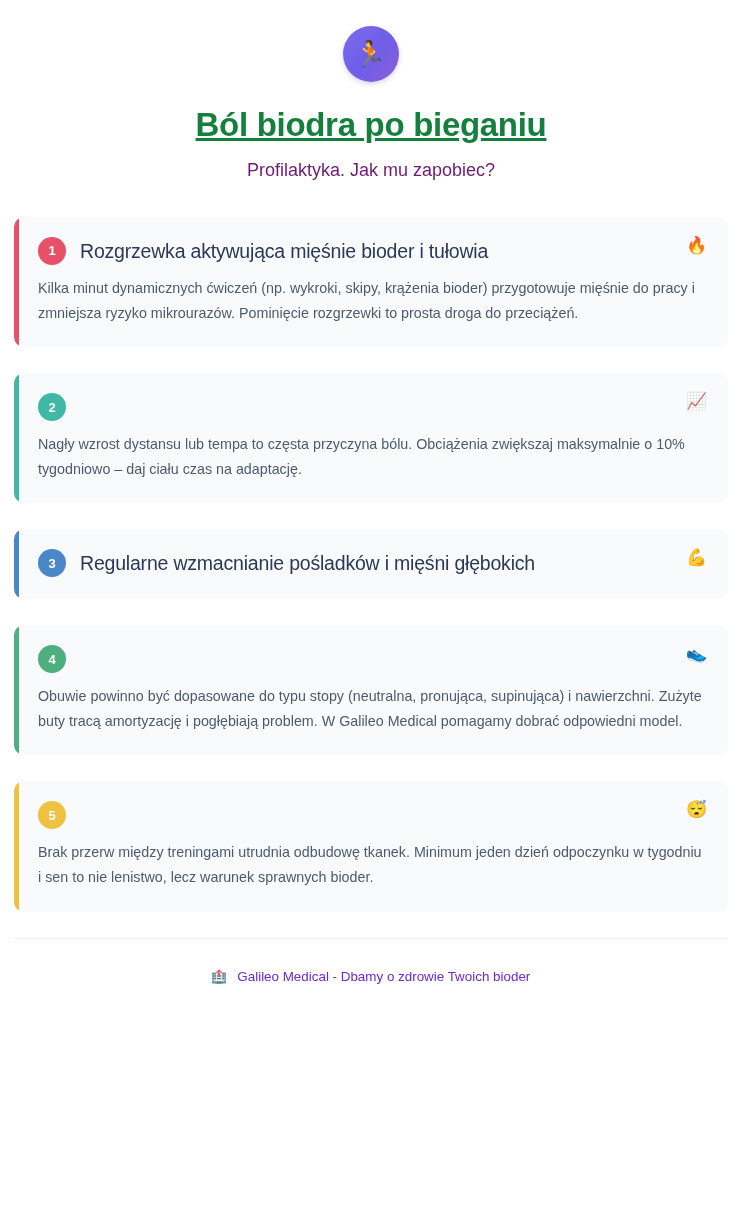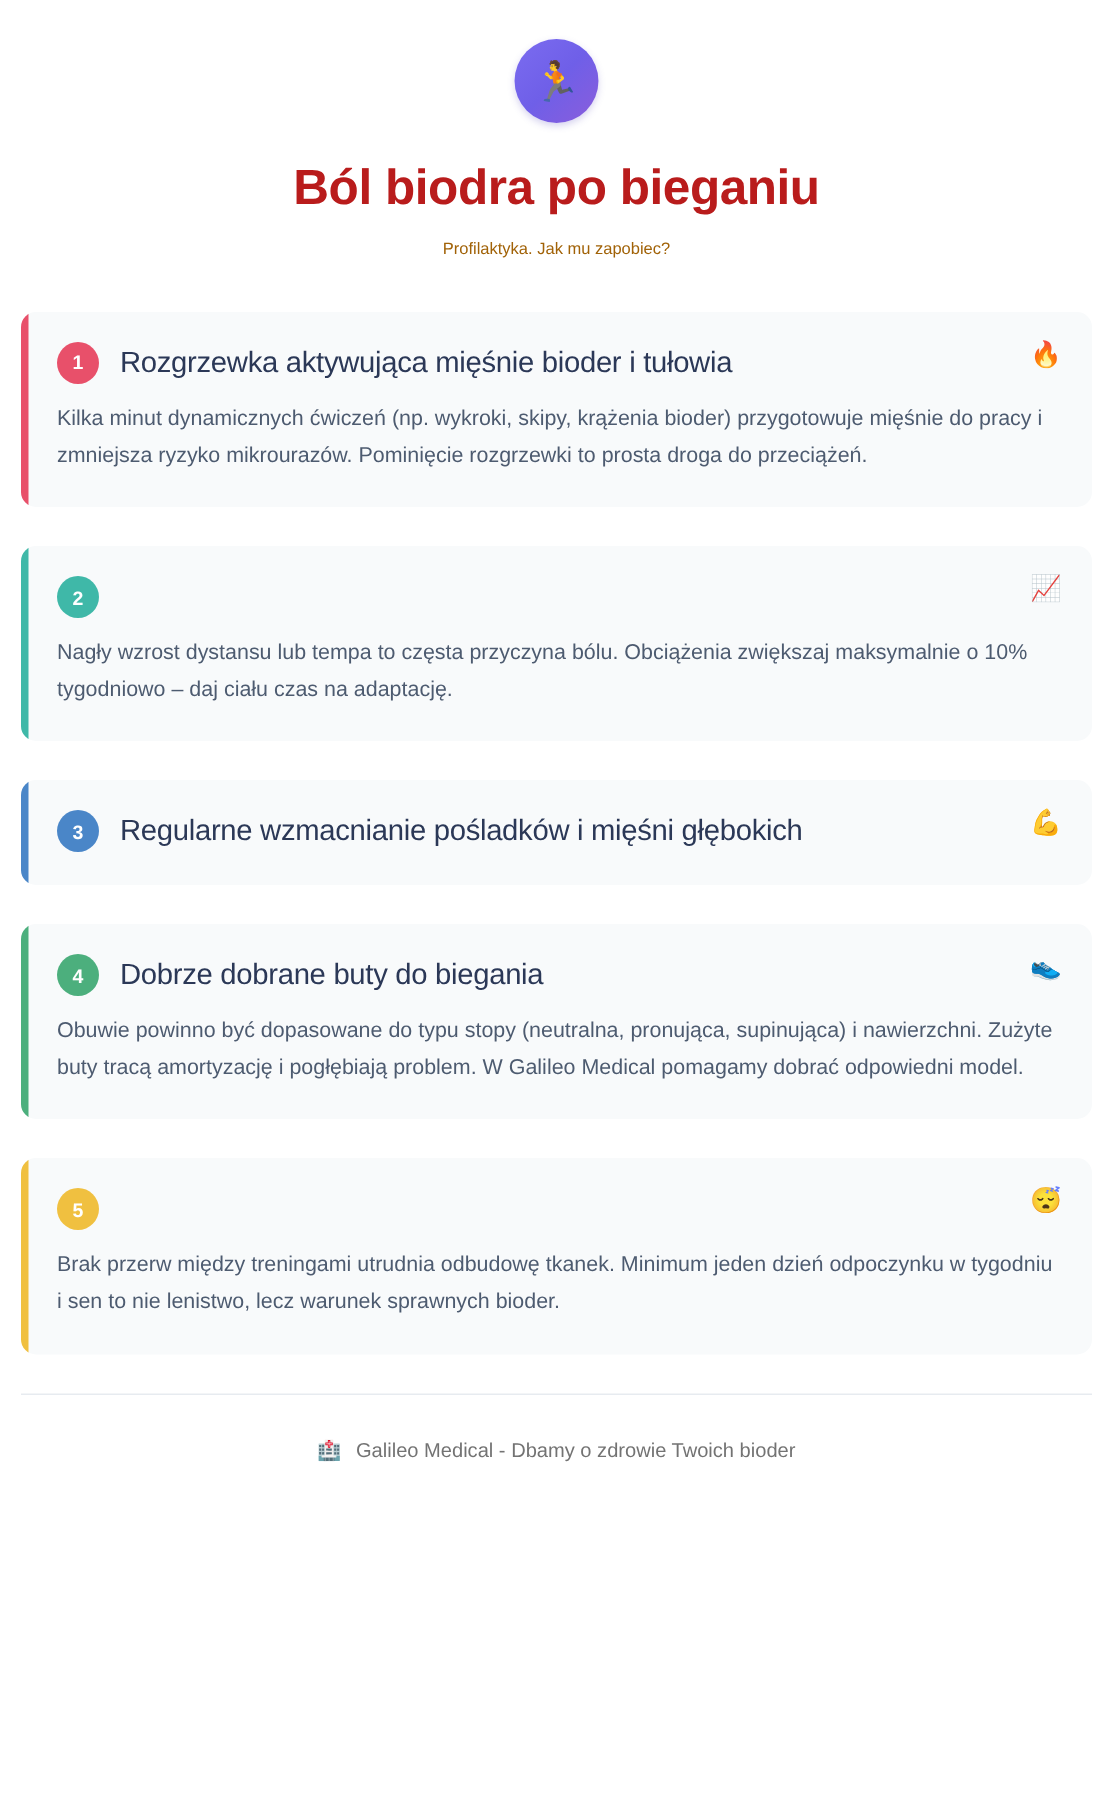--- a/index.html
+++ b/index.html
@@ -35,27 +35,28 @@
     align-items: center;
     justify-content: center;
     font-size: 26px;
     line-height: 1;
     box-shadow: 0 2px 5px rgba(90,80,190,0.25);
   }
   h1.title {
     font-size: 33px;
     font-weight: bold;
     letter-spacing: -0.3px;
-    color: #b91c1c;
+    color: #15803d;
     margin: 24px 0 0 0;
     line-height: 1.15;
+    text-decoration: underline;
   }
   .subtitle {
-    font-size: 11px;
-    color: #a16207;
+    font-size: 18px;
+    color: #701a75;
     margin-top: 16px;
     margin-bottom: 0;
   }
 
   
   .cards {
     margin-top: 36px;
   }
   .card {
     position: relative;
@@ -118,21 +119,21 @@
 
   
   .footer {
     margin-top: 24px;
     border-top: 1px solid #e7ebf0;
     padding: 28px 0 24px 0;
     text-align: center;
   }
   .footer-text {
     font-size: 13.4px;
-    color: #737373;
+    color: #6d28d9;
   }
   .footer-emoji {
     font-size: 13px;
     margin-right: 5px;
   }
 </style>
 </head>
 <body>
 
 <div class="page">
@@ -169,21 +170,20 @@
       <div class="card-head">
         <div class="num">3</div>
         <div class="card-title">Regularne wzmacnianie pośladków i mięśni głębokich</div>
       </div>
     </div>
 
     <div class="card" style="--accent:#4caf7d">
       <span class="card-emoji">👟</span>
       <div class="card-head">
         <div class="num">4</div>
-        <div class="card-title">Dobrze dobrane buty do biegania</div>
       </div>
       <div class="card-body">Obuwie powinno być dopasowane do typu stopy (neutralna, pronująca, supinująca) i nawierzchni. Zużyte buty tracą amortyzację i pogłębiają problem. W Galileo Medical pomagamy dobrać odpowiedni model.</div>
     </div>
 
     <div class="card" style="--accent:#f0c040">
       <span class="card-emoji">😴</span>
       <div class="card-head">
         <div class="num">5</div>
       </div>
       <div class="card-body">Brak przerw między treningami utrudnia odbudowę tkanek. Minimum jeden dzień odpoczynku w tygodniu i sen to nie lenistwo, lecz warunek sprawnych bioder.</div>

